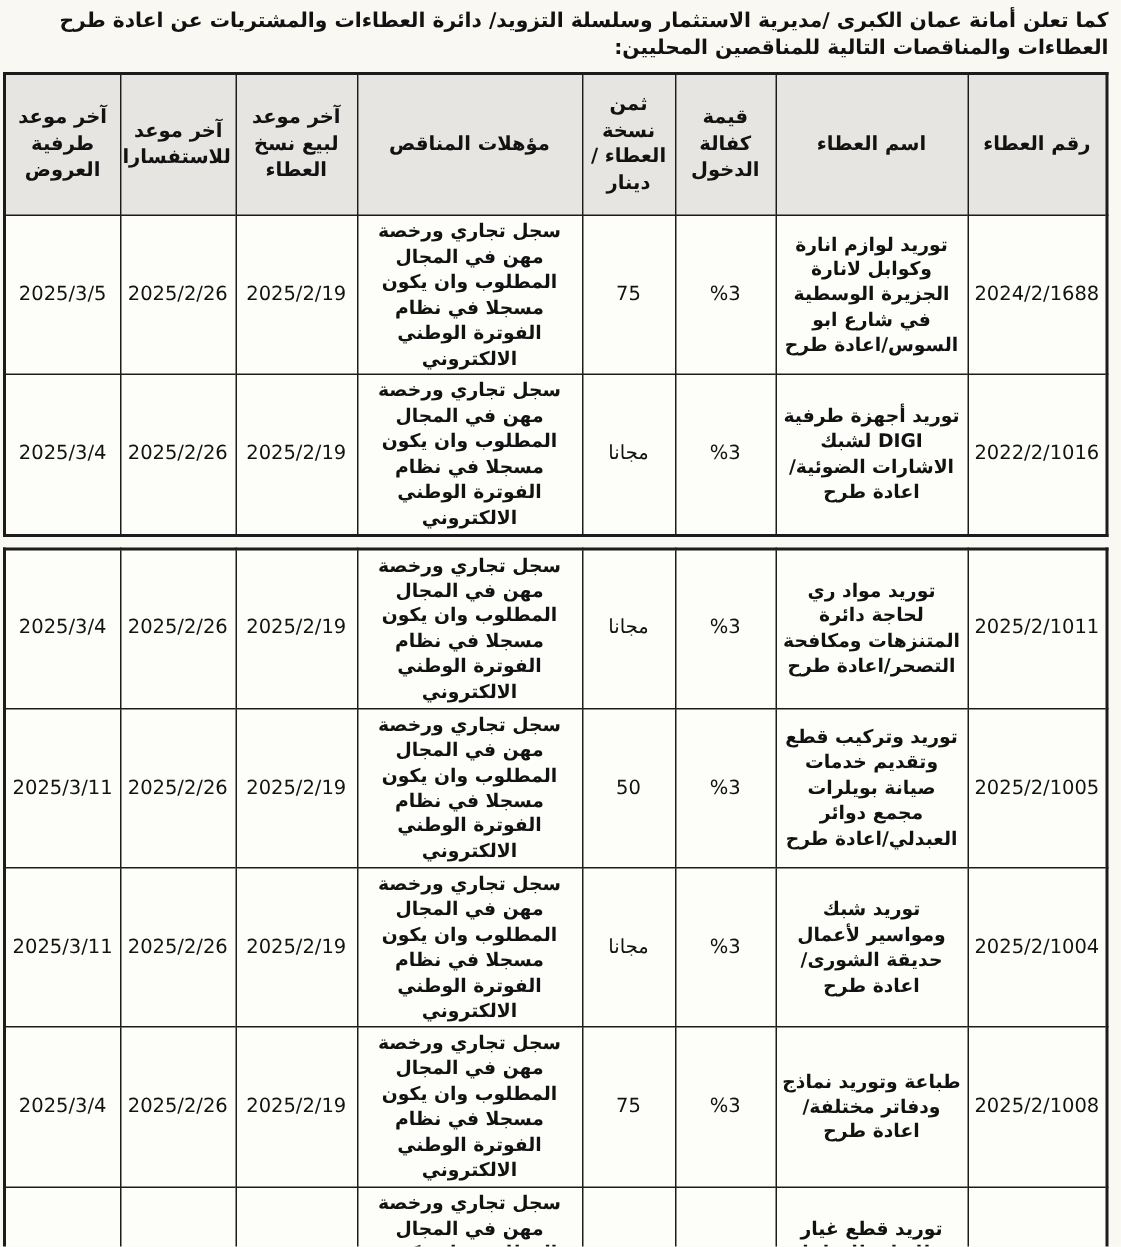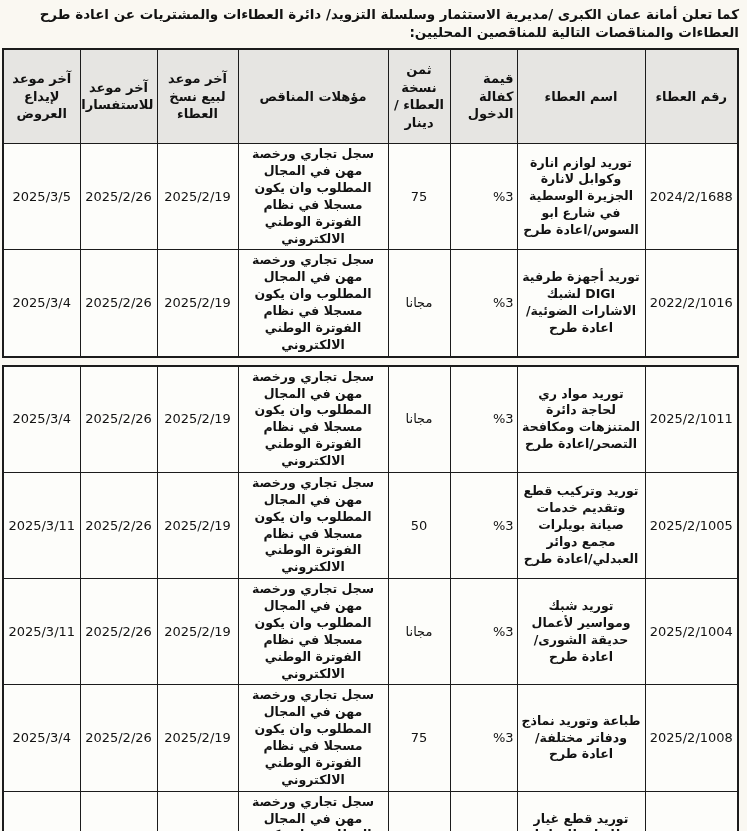--- a/index.html
+++ b/index.html
@@ -49,21 +49,21 @@
     overflow:hidden;
   }
   th{
     background:var(--header-bg);
     font-weight:bold;
     font-size:13px;
   }
   
   th:nth-child(1),td:nth-child(1){width:93px;}
   th:nth-child(2),td:nth-child(2){width:128px;}
-  th:nth-child(3),td:nth-child(3){width:67px;text-align:right;}
+  th:nth-child(3),td:nth-child(3){width:67px;}
   th:nth-child(4),td:nth-child(4){width:62px;}
   th:nth-child(5),td:nth-child(5){width:150px;}
   th:nth-child(6),td:nth-child(6){width:81px;margin-left:48px;}
   th:nth-child(7),td:nth-child(7){width:77px;}
   th:nth-child(8),td:nth-child(8){width:77px;}
   
   td:nth-child(2),td:nth-child(5){font-weight:bold;font-size:12.5px;}
   
   .t1 thead tr{height:95px;}
   .t1 tbody tr:nth-child(1){height:96px;}
@@ -84,21 +84,21 @@
   <table class="t1" dir="rtl">
     <thead>
       <tr>
         <th>رقم العطاء</th>
         <th>اسم العطاء</th>
         <th>قيمة كفالة الدخول</th>
         <th>ثمن نسخة العطاء /دينار</th>
         <th>مؤهلات المناقص</th>
         <th>آخر موعد لبيع نسخ العطاء</th>
         <th>آخر موعد للاستفسارات</th>
-        <th>آخر موعد لإيداع العروض</th>
+        <th>آخر موعد طرفية العروض</th>
       </tr>
     </thead>
     <tbody>
         <tr>
           <td>2024/2/1688</td>
           <td>توريد لوازم انارة وكوابل لانارة الجزيرة الوسطية في شارع ابو السوس/اعادة طرح</td>
           <td>%3</td>
           <td>75</td>
           <td>سجل تجاري ورخصة مهن في المجال المطلوب وان يكون مسجلا في نظام الفوترة الوطني الالكتروني</td>
           <td>2025/2/19</td>

